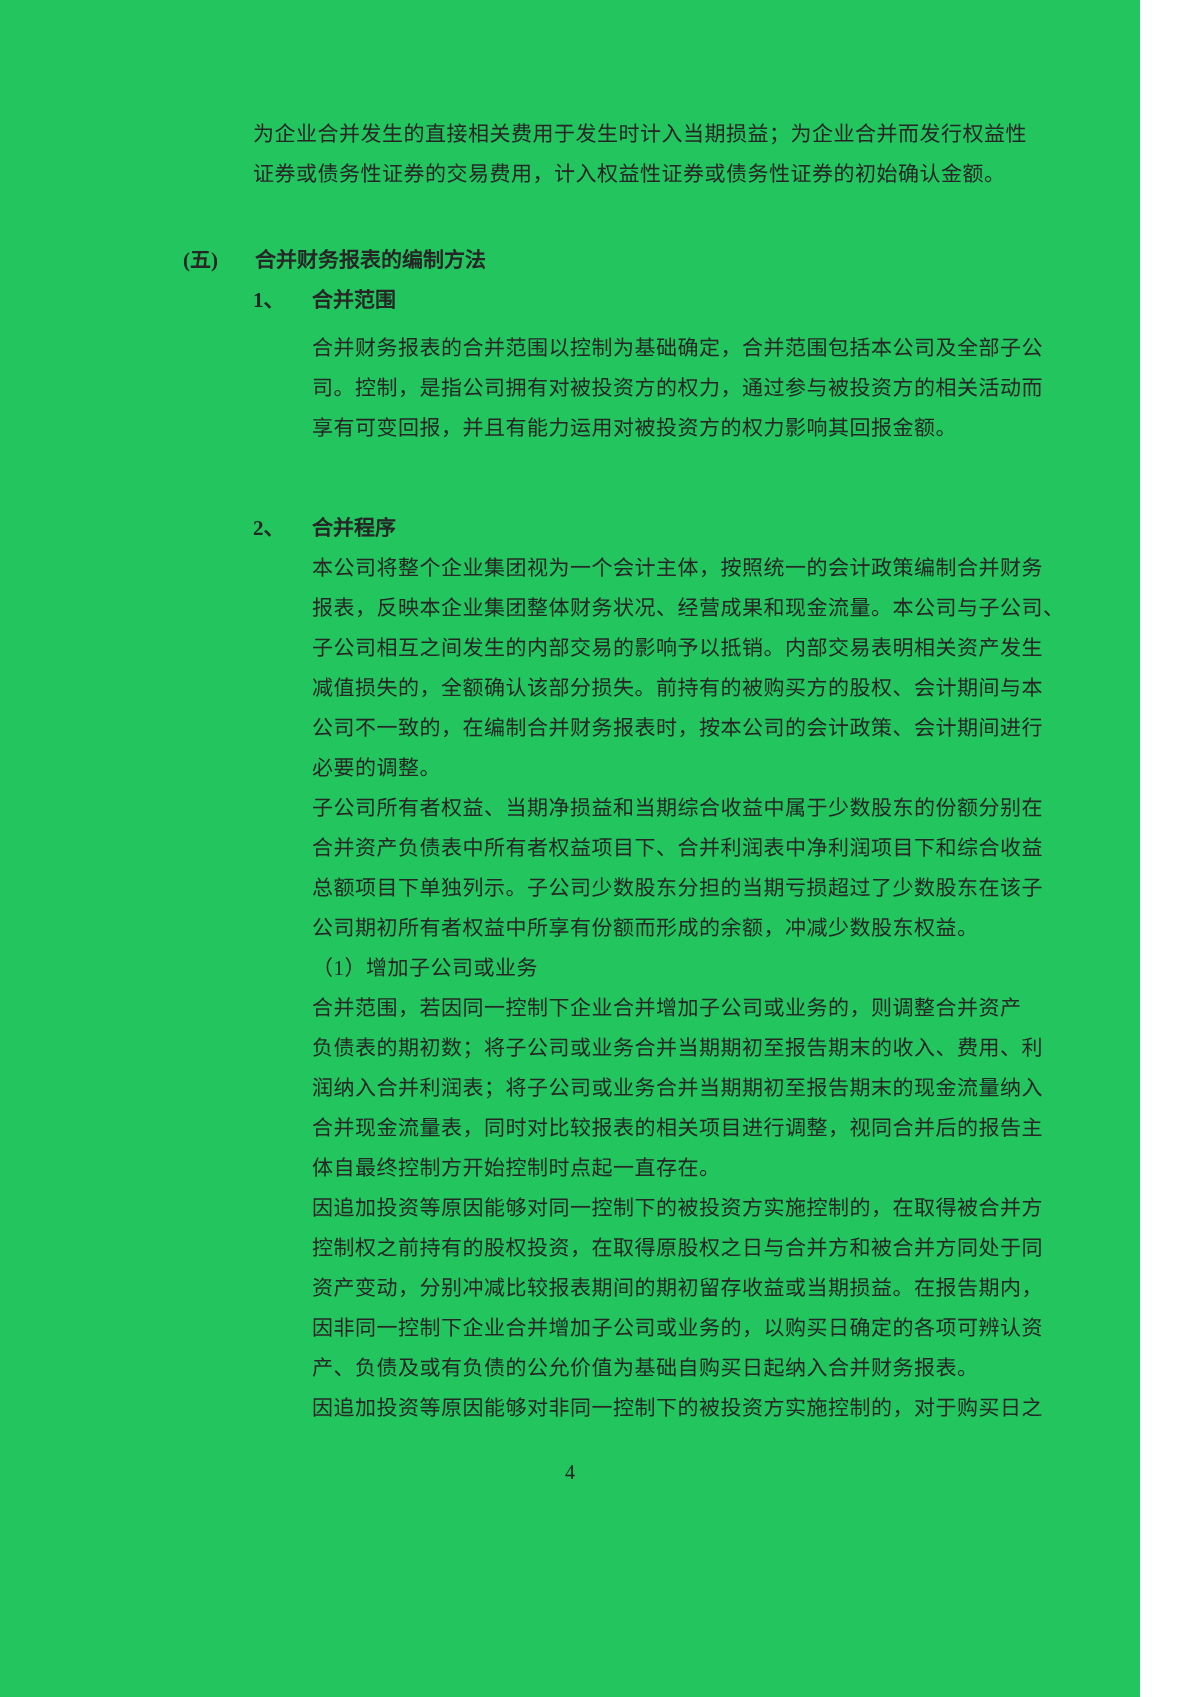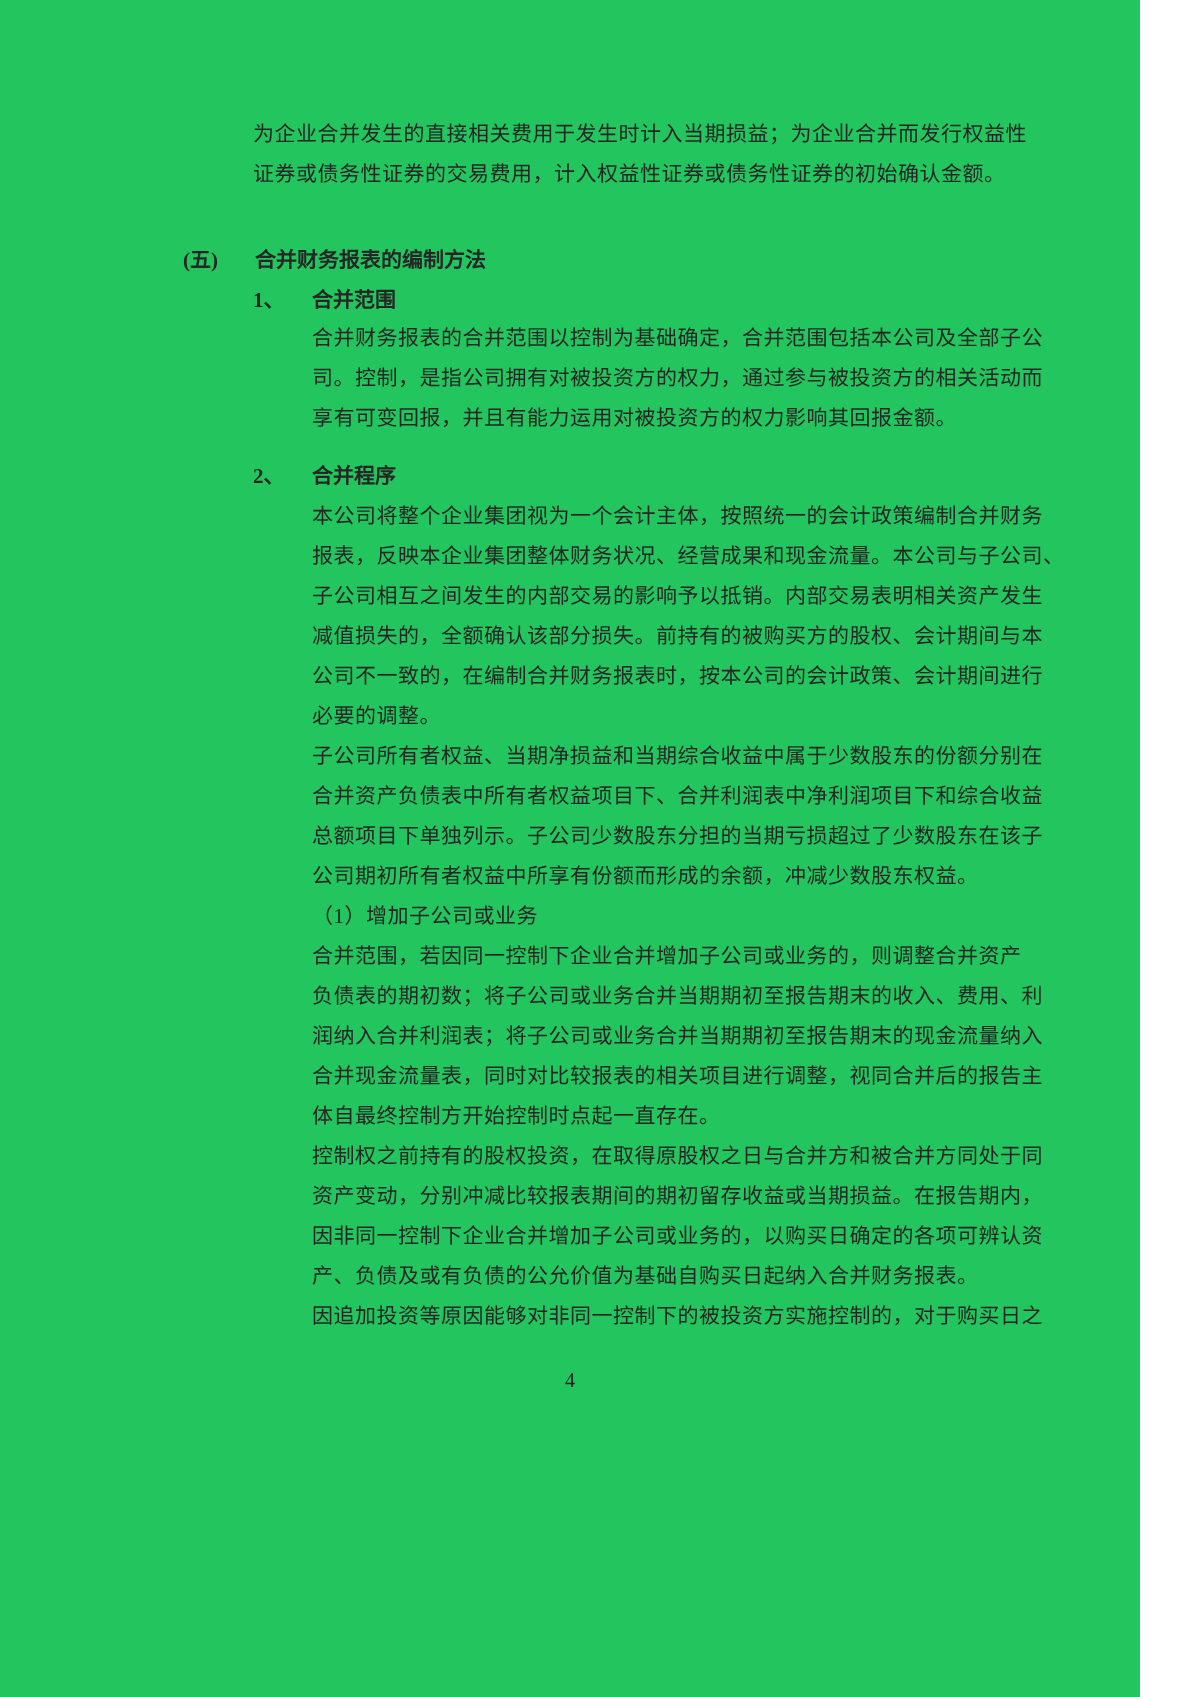--- a/index.html
+++ b/index.html
@@ -51,30 +51,29 @@
     line-height: 40px;
     font-size: 21px;
     font-weight: 700;
     white-space: nowrap;
   }
   .sub-num {
     display: inline-block;
     width: 59px;
   }
   .sub2-gap {
-    margin-top: 16px;
+    margin-top: 60px;
   }
   
   .body-block {
     margin-left: 312px;
     width: 740px;
   }
   .body-first {
-    margin-top: 0;
-    font-family: Liberation Mono, monospace;
+    margin-top: 8px;
   }
   .footer {
     margin-top: 24px;
     text-align: center;
   }
   .page-num {
     font-size: 20px;
     line-height: 40px;
     color: #222222;
   }
@@ -119,20 +118,21 @@
     <div class="line">公司期初所有者权益中所享有份额而形成的余额，冲减少数股东权益。</div>
 
     <div class="line">（1）增加子公司或业务</div>
 
     <div class="line">合并范围，若因同一控制下企业合并增加子公司或业务的，则调整合并资产</div>
     <div class="line">负债表的期初数；将子公司或业务合并当期期初至报告期末的收入、费用、利</div>
     <div class="line">润纳入合并利润表；将子公司或业务合并当期期初至报告期末的现金流量纳入</div>
     <div class="line">合并现金流量表，同时对比较报表的相关项目进行调整，视同合并后的报告主</div>
     <div class="line">体自最终控制方开始控制时点起一直存在。</div>
 
+    <div class="line">因追加投资等原因能够对同一控制下的被投资方实施控制的，在取得被合并方</div>
     <div class="line">控制权之前持有的股权投资，在取得原股权之日与合并方和被合并方同处于同</div>
     <div class="line">资产变动，分别冲减比较报表期间的期初留存收益或当期损益。在报告期内，</div>
     <div class="line">因非同一控制下企业合并增加子公司或业务的，以购买日确定的各项可辨认资</div>
     <div class="line">产、负债及或有负债的公允价值为基础自购买日起纳入合并财务报表。</div>
 
     <div class="line">因追加投资等原因能够对非同一控制下的被投资方实施控制的，对于购买日之</div>
   </div>
 
   <div class="footer">
     <span class="page-num">4</span>

